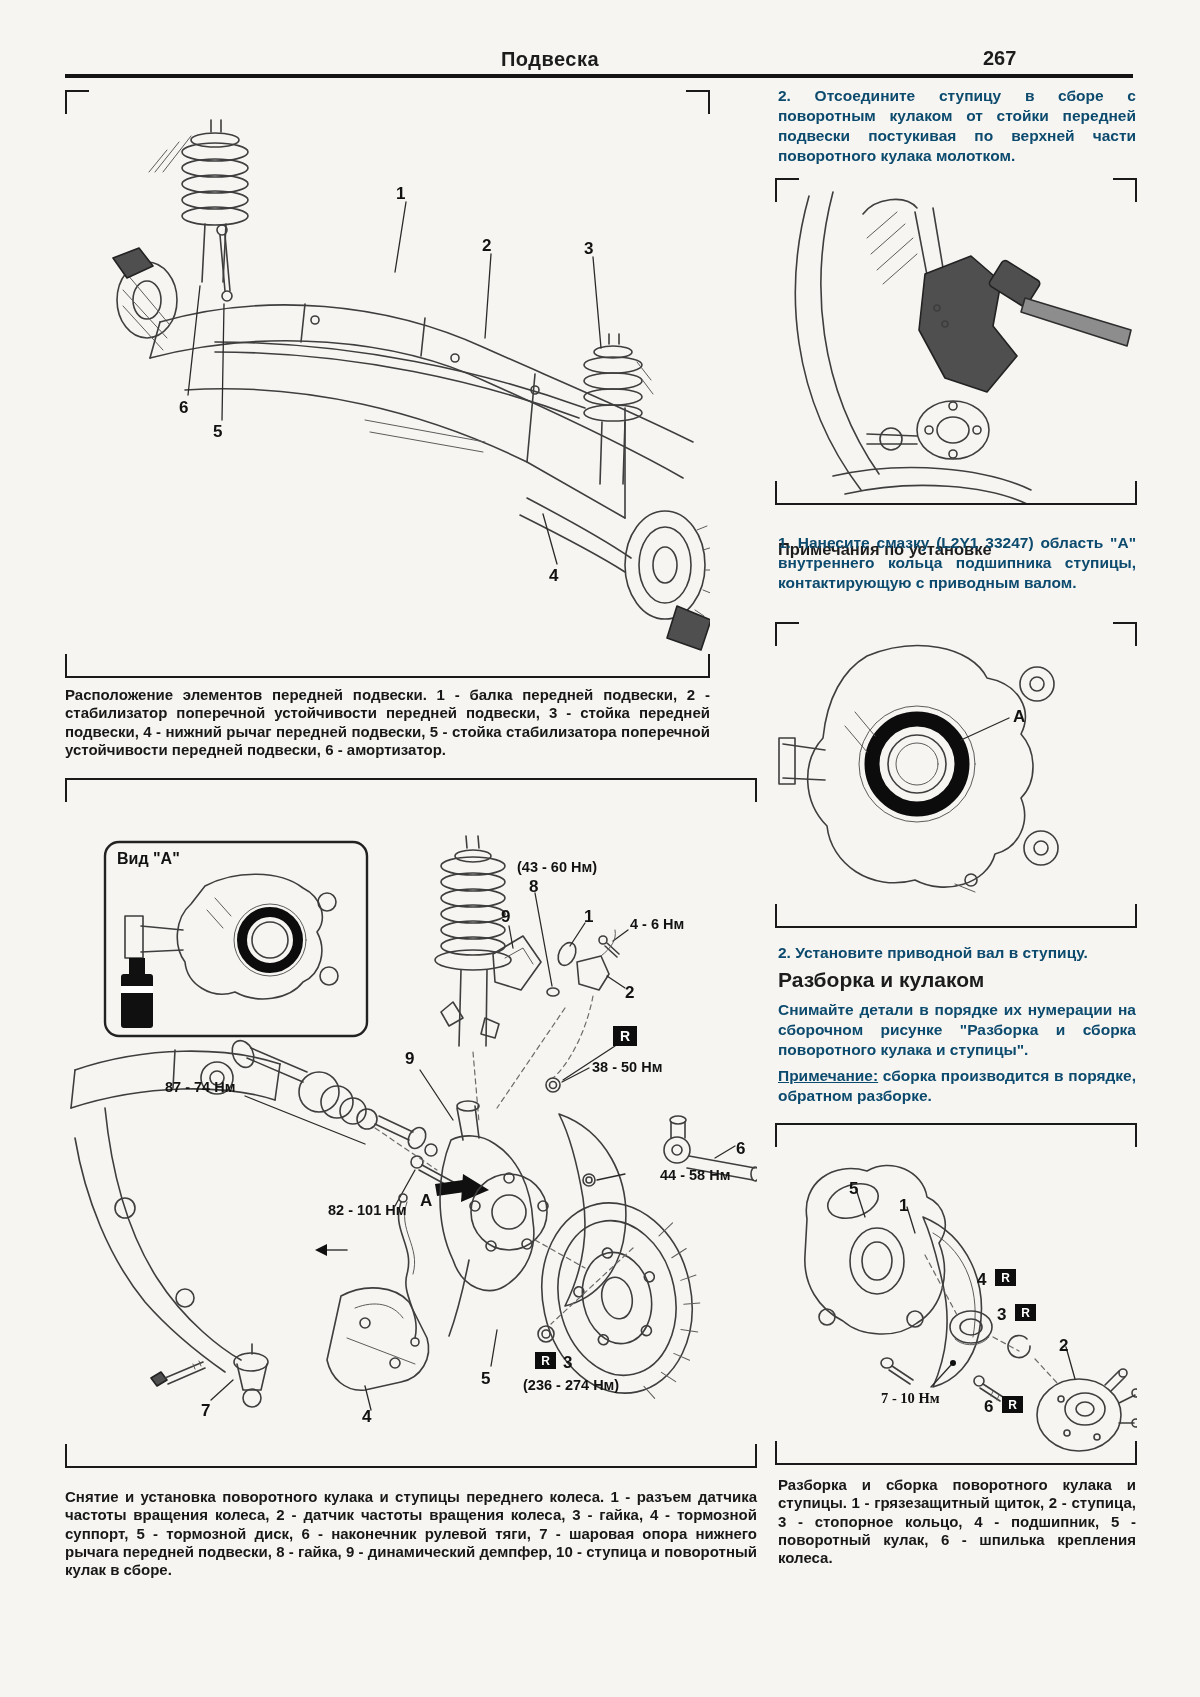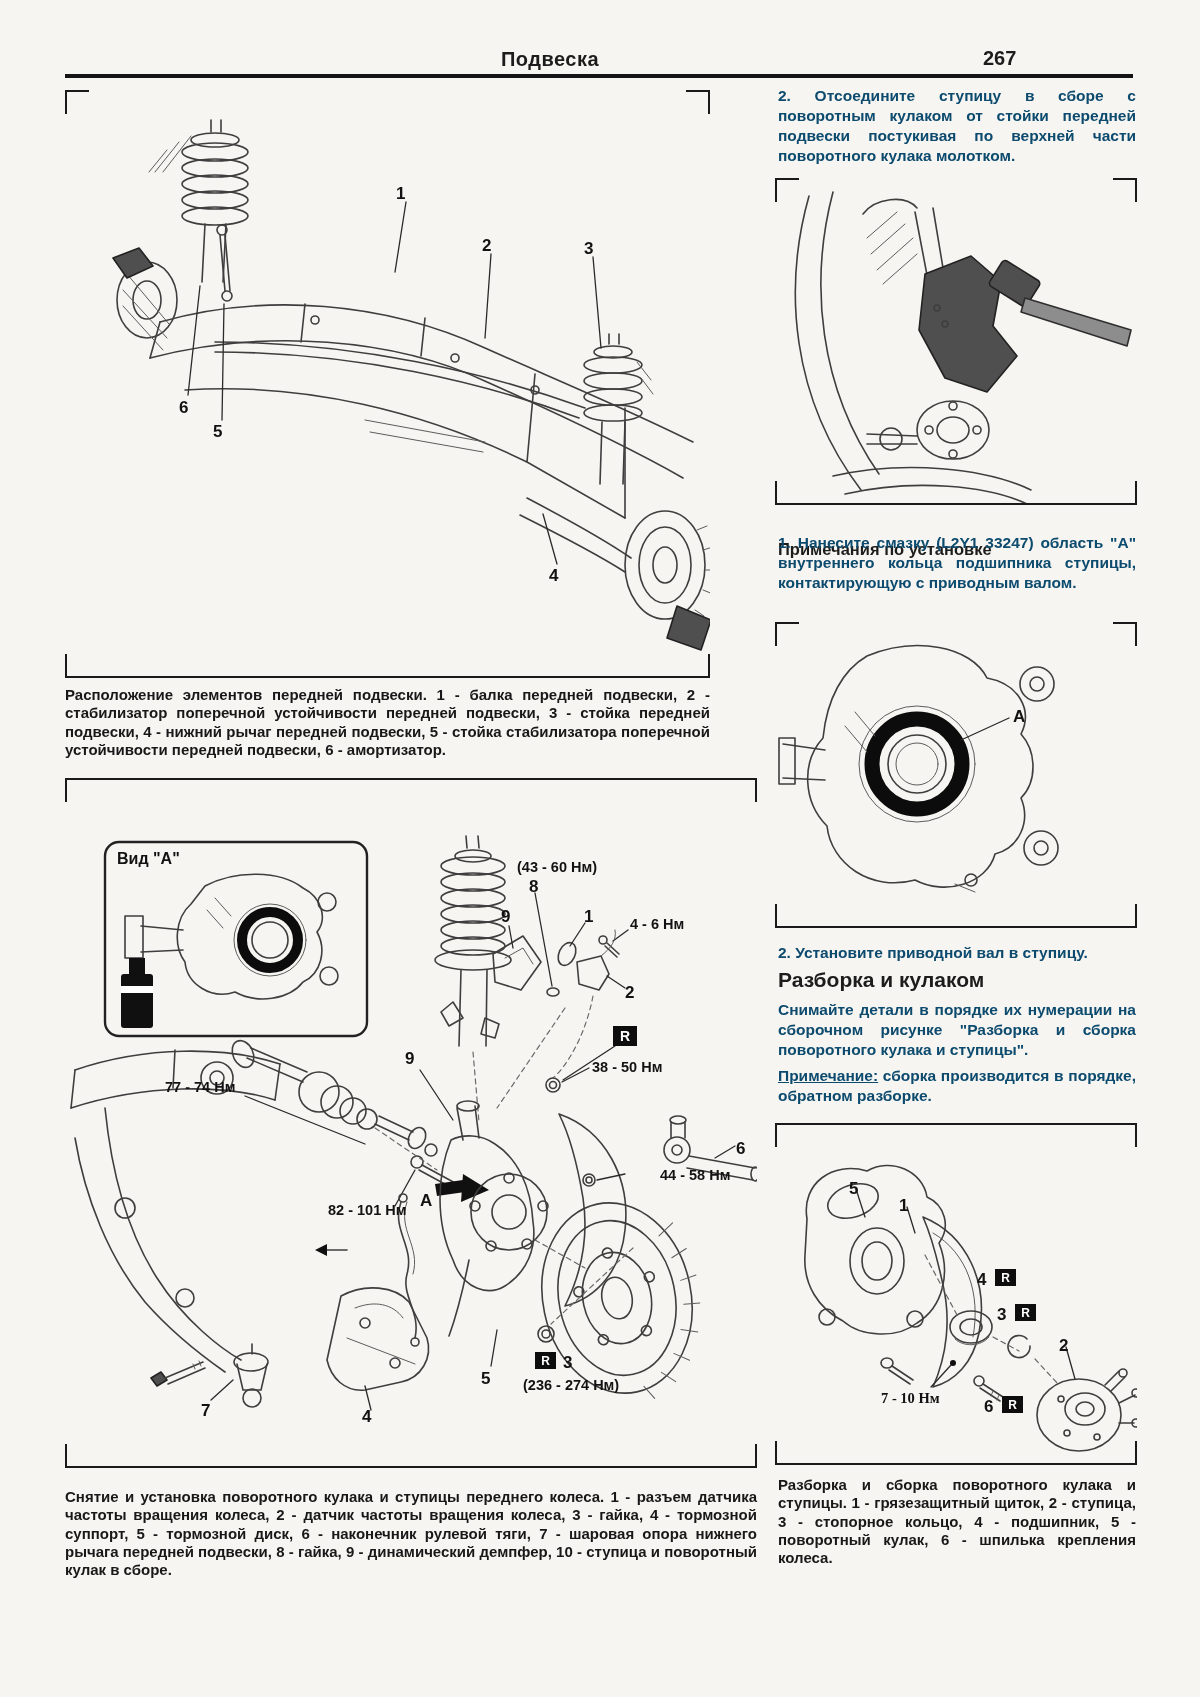--- a/index.html
+++ b/index.html
@@ -359,21 +359,21 @@
   <div class="viewlbl" style="left:52px;top:72px;">Вид "А"</div>
   <div class="tq" style="left:440px;top:82px;margin-left:12px;">(43 - 60 Нм)</div>
   <div class="lbl" style="left:464px;top:100px;">8</div>
   <div class="lbl" style="left:436px;top:130px;">9</div>
   <div class="lbl" style="left:519px;top:130px;">1</div>
   <div class="tq" style="left:565px;top:139px;">4 - 6 Нм</div>
   <div class="lbl" style="left:560px;top:206px;">2</div>
   <div class="rb" style="left:548px;top:248px;">R</div>
   <div class="tq" style="left:527px;top:282px;">38 - 50 Нм</div>
   <div class="lbl" style="left:340px;top:272px;">9</div>
-  <div class="tq" style="left:100px;top:302px;">77 - 74 Нм</div>
+  <div class="tq" style="left:100px;top:302px;">87 - 74 Нм</div>
   <div class="tq" style="left:263px;top:425px;">82 - 101 Нм</div>
   <div class="lbl" style="left:355px;top:414px;">А</div>
   <div class="tq" style="left:563px;top:390px;margin-left:32px;">44 - 58 Нм</div>
   <div class="lbl" style="left:671px;top:362px;">6</div>
   <div class="lbl" style="left:136px;top:624px;">7</div>
   <div class="lbl" style="left:297px;top:630px;">4</div>
   <div class="lbl" style="left:416px;top:592px;">5</div>
   <div class="rb sm" style="left:470px;top:574px;">R</div>
   <div class="lbl" style="left:498px;top:576px;">3</div>
   <div class="tq" style="left:458px;top:600px;">(236 - 274 Нм)</div>

